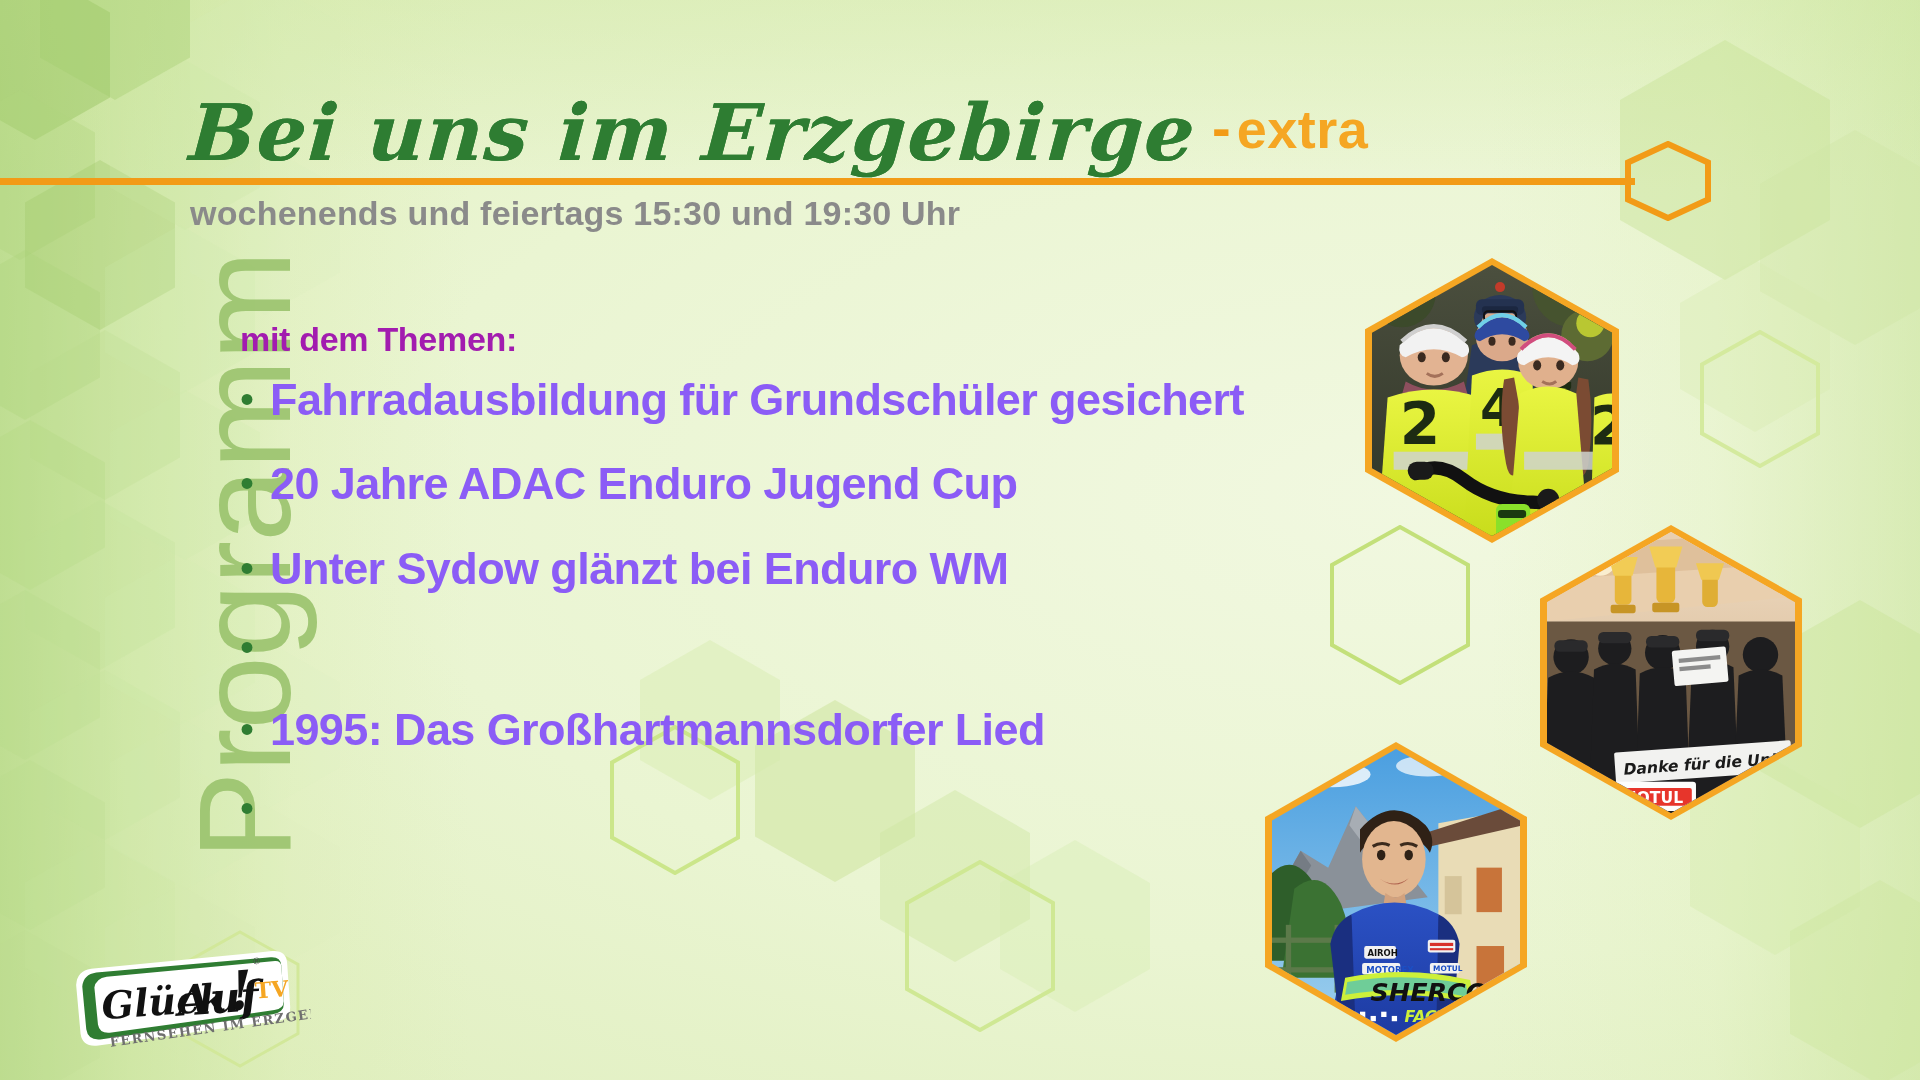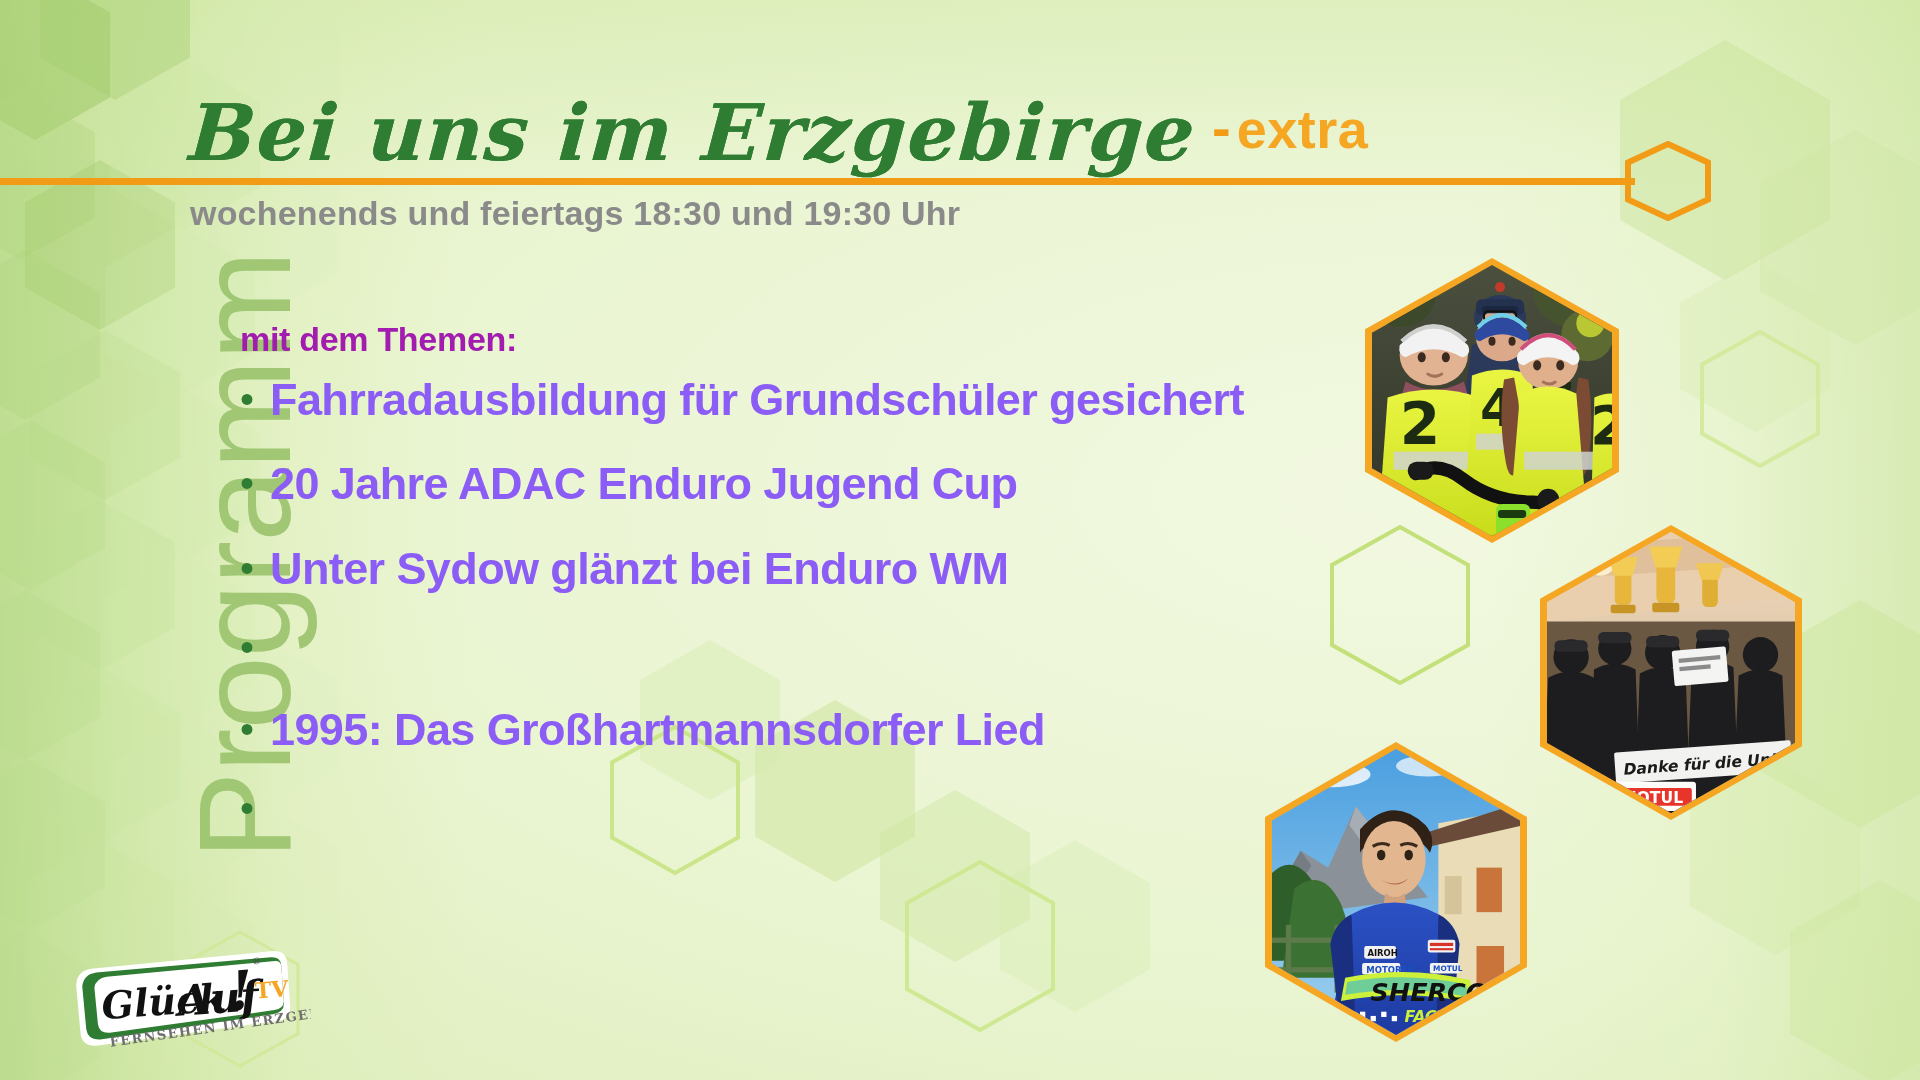--- a/index.html
+++ b/index.html
@@ -198,21 +198,21 @@
       <span class="title-extra">extra</span>
     </div>
 
     <div class="rule"></div>
     <div class="rule-hex">
       <svg width="86" height="80" viewBox="0 0 86 80">
         <polygon points="43,3 83,21.5 83,58.5 43,77 3,58.5 3,21.5" fill="none" stroke="#f29b17" stroke-width="6"></polygon>
       </svg>
     </div>
 
-    <div class="subtitle">wochenends und feiertags 18:30 und 19:30 Uhr</div>
+    <div class="subtitle">wochenends und feiertags 15:30 und 19:30 Uhr</div>
   </div>
 
   <div class="vertical-word">Programm</div>
 
   <div class="content">
     <div class="lead">mit dem Themen:</div>
     <ul class="bullets" id="bulletList">
         <li>
           <span class="bullet-dot">•</span>
           <span class="bullet-text">Fahrradausbildung für Grundschüler gesichert</span>

